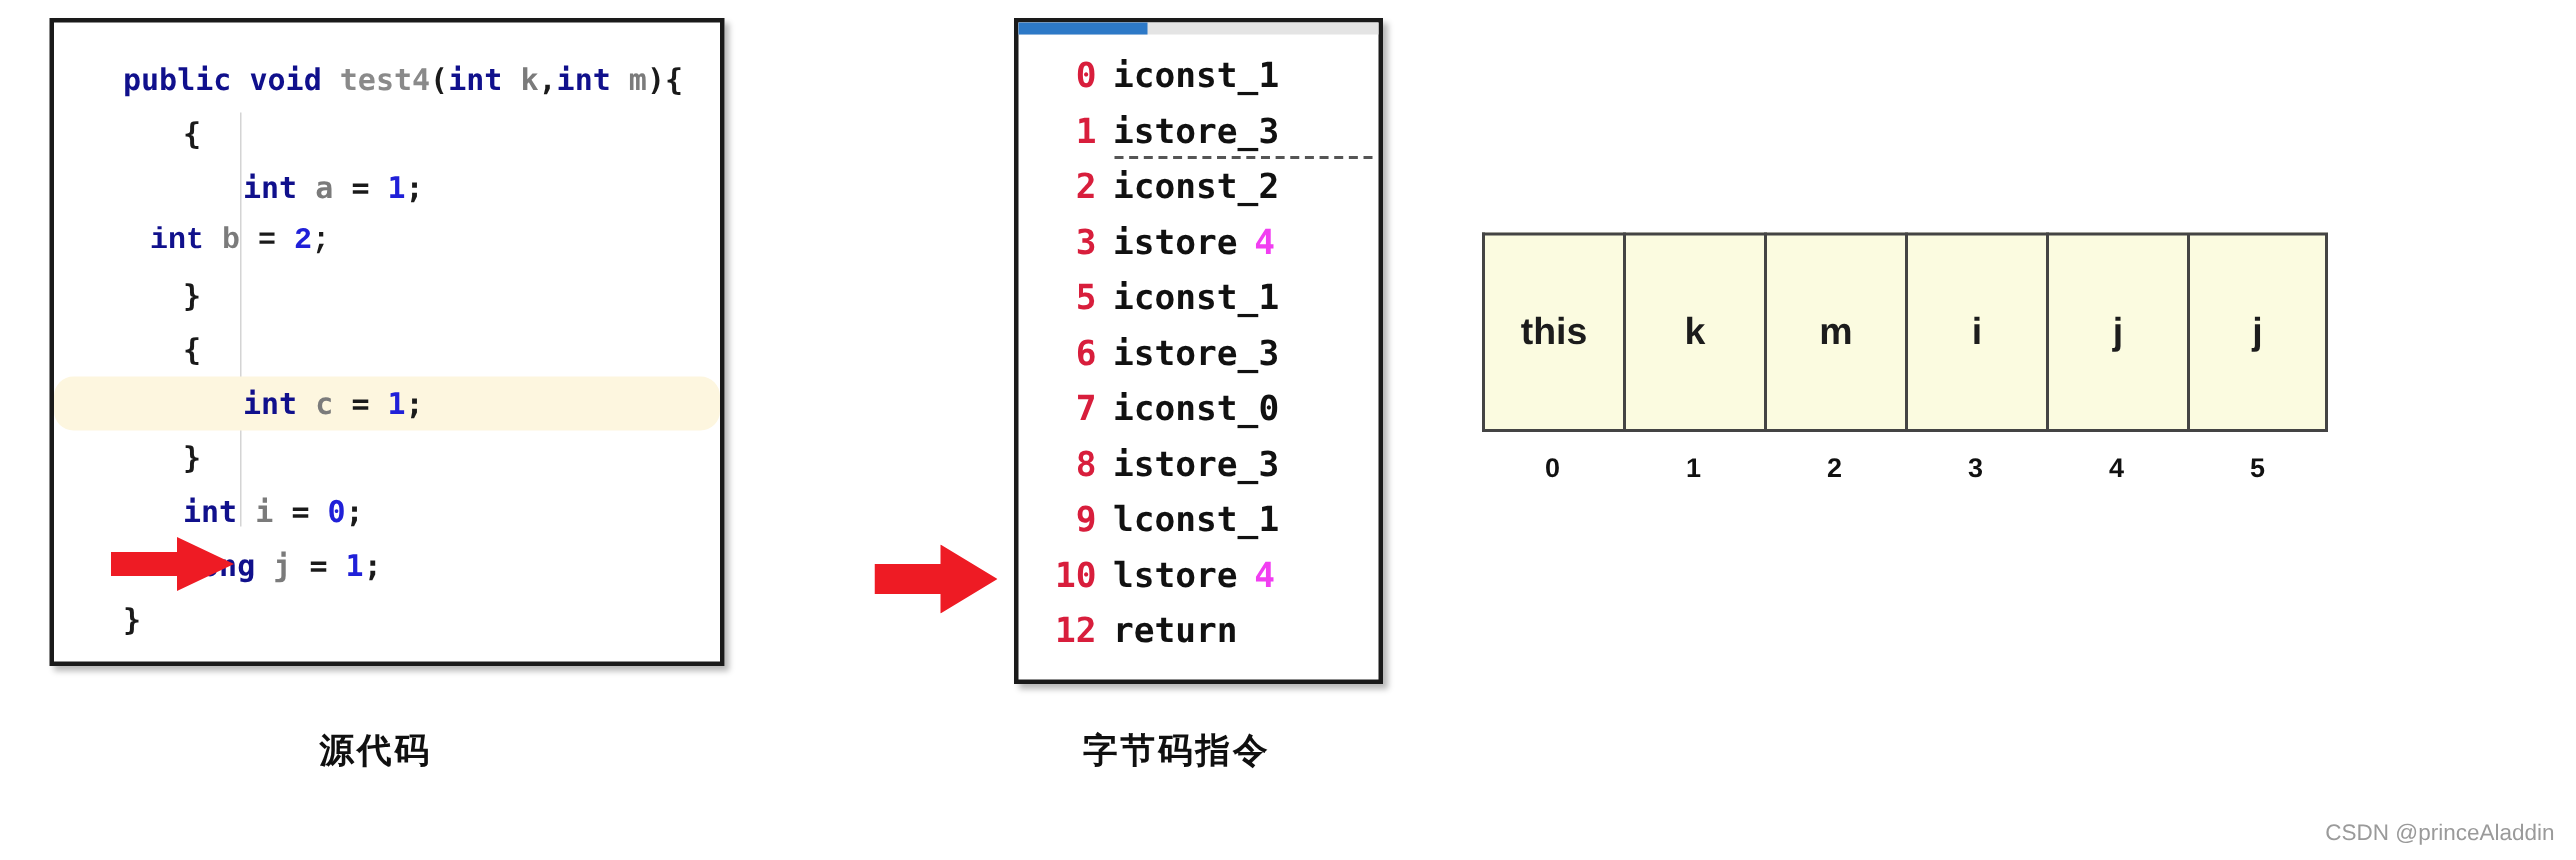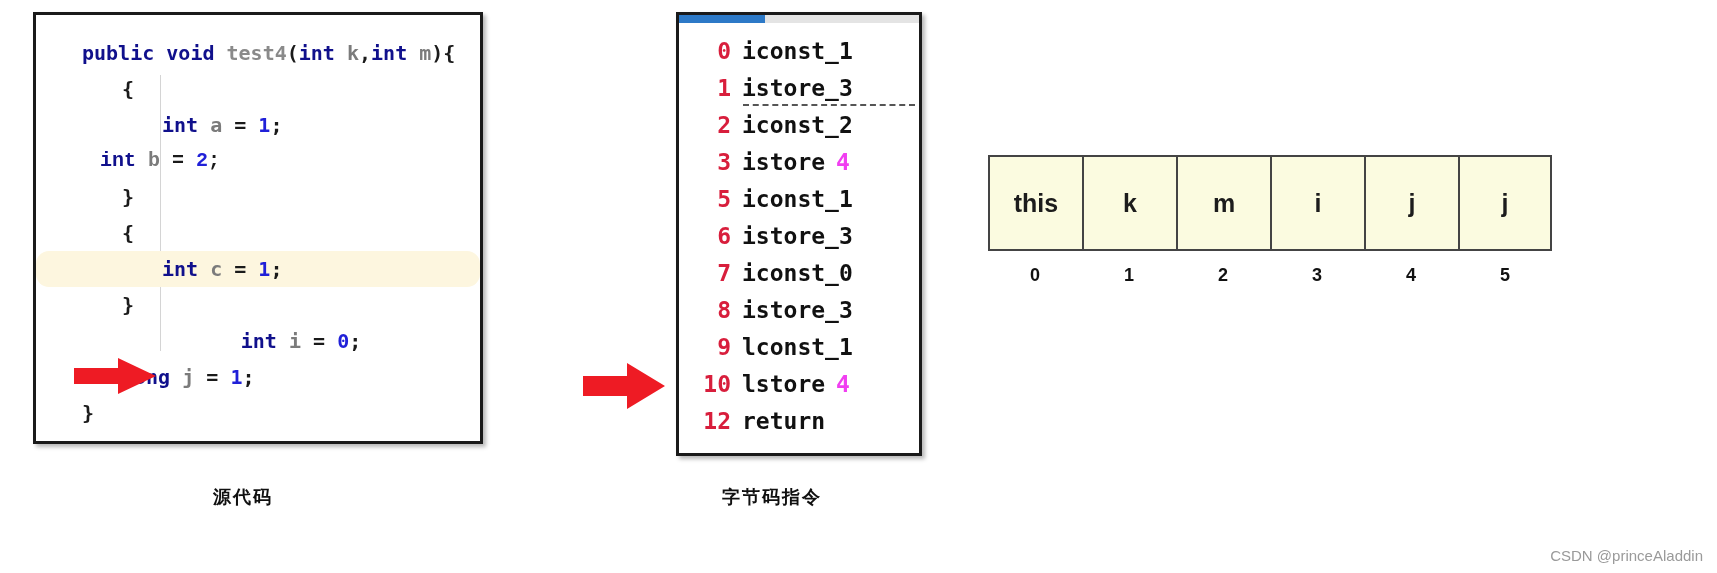--- a/index.html
+++ b/index.html
@@ -127,21 +127,21 @@
   #slot-table-wrap {
     position: absolute;
     left: 988px;
     top: 155px;
   }
   #slot-table {
     display: flex;
   }
   .slot-cell {
     width: 94px;
-    height: 96px;
+    height: 133px;
     background: #fbfbe0;
     border: 2px solid #444444;
     border-right: none;
     box-sizing: border-box;
     display: flex;
     align-items: center;
     justify-content: center;
     font-family: "Liberation Sans", sans-serif;
     font-size: 25px;
     font-weight: bold;
@@ -158,21 +158,21 @@
     font-family: "Liberation Sans", sans-serif;
     font-size: 18px;
     font-weight: bold;
     color: #111111;
   }
 
   
   .caption {
     position: absolute;
     font-family: "DejaVu Sans", "Liberation Sans", sans-serif;
-    font-size: 18px;
+    font-size: 23px;
     font-weight: bold;
     color: #101010;
     letter-spacing: 2px;
   }
   #caption-source   { left: 213px; top: 485px; }
   #caption-bytecode { left: 722px; top: 485px; }
 
   #watermark {
     position: absolute;
     right: 14px;
@@ -189,21 +189,21 @@
   <div id="code-lines">
     <div class="guide"></div>
   <div class="code-line" style="padding-left: 46px;"><span class="kw">public </span><span class="kw">void </span><span class="mth">test4</span><span class="pun">(</span><span class="kw">int </span><span class="var">k</span><span class="pun">,</span><span class="kw">int </span><span class="var">m</span><span class="pun">){</span></div>
       <div class="code-line" style="padding-left: 86px;"><span class="pun">{</span></div>
       <div class="code-line" style="padding-left: 126px;"><span class="kw">int </span><span class="var">a </span><span class="pun">= </span><span class="num">1</span><span class="pun">;</span></div>
       <div class="code-line" style="padding-left: 64px; font-family: Liberation Mono, monospace;"><span class="kw">int </span><span class="var">b </span><span class="pun">= </span><span class="num">2</span><span class="pun">;</span></div>
       <div class="code-line" style="padding-left: 86px;"><span class="pun">}</span></div>
       <div class="code-line" style="padding-left: 86px;"><span class="pun">{</span></div>
       <div class="code-line hl" style="padding-left: 126px;"><span class="kw">int </span><span class="var">c </span><span class="pun">= </span><span class="num">1</span><span class="pun">;</span></div>
       <div class="code-line" style="padding-left: 86px;"><span class="pun">}</span></div>
-      <div class="code-line" style="padding-left: 86px; text-align: center;"><span class="kw">int </span><span class="var">i </span><span class="pun">= </span><span class="num">0</span><span class="pun">;</span></div>
+      <div class="code-line" style="padding-left: 86px;"><span class="kw">int </span><span class="var">i </span><span class="pun">= </span><span class="num">0</span><span class="pun">;</span></div>
       <div class="code-line" style="padding-left: 86px;"><span class="kw">long </span><span class="var">j </span><span class="pun">= </span><span class="num">1</span><span class="pun">;</span></div>
       <div class="code-line" style="padding-left: 46px;"><span class="pun">}</span></div>
     </div>
 </div>
 
 <svg class="red-arrow" style="left:74px; top:358px;" width="82" height="36" viewBox="0 0 82 36">
   <polygon points="0,10 44,10 44,0 82,18 44,36 44,26 0,26" fill="#ee1b24"></polygon>
 </svg>
 
 <svg class="red-arrow" style="left:583px; top:363px;" width="82" height="46" viewBox="0 0 82 46">

